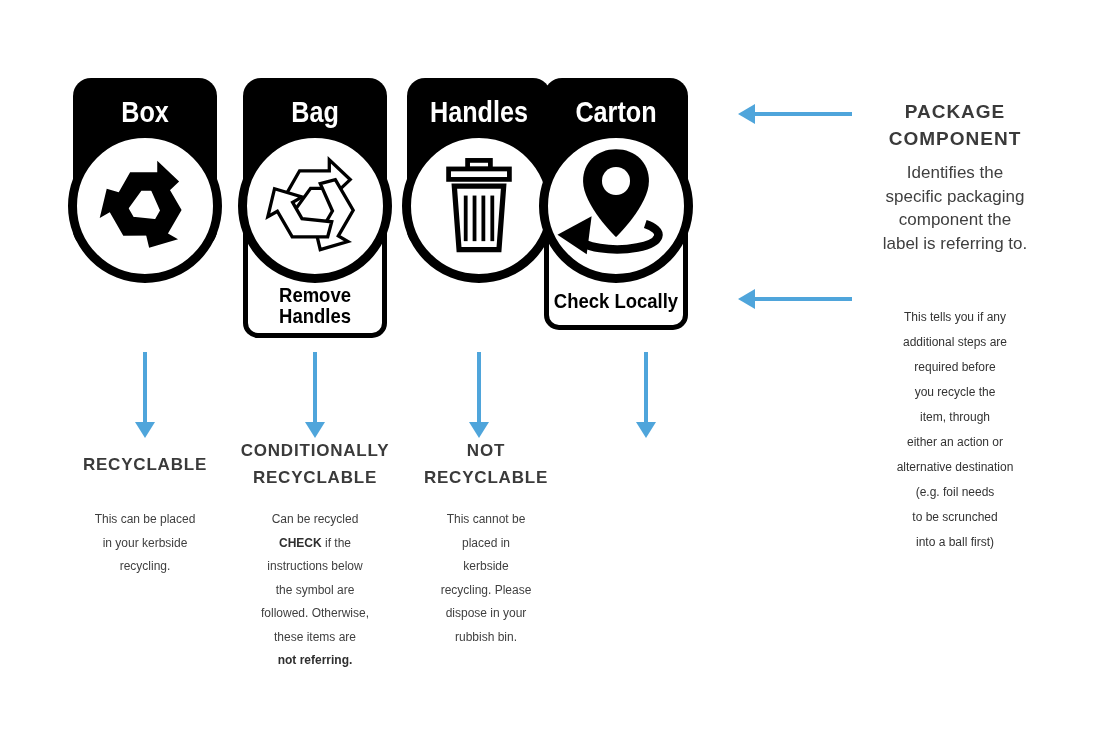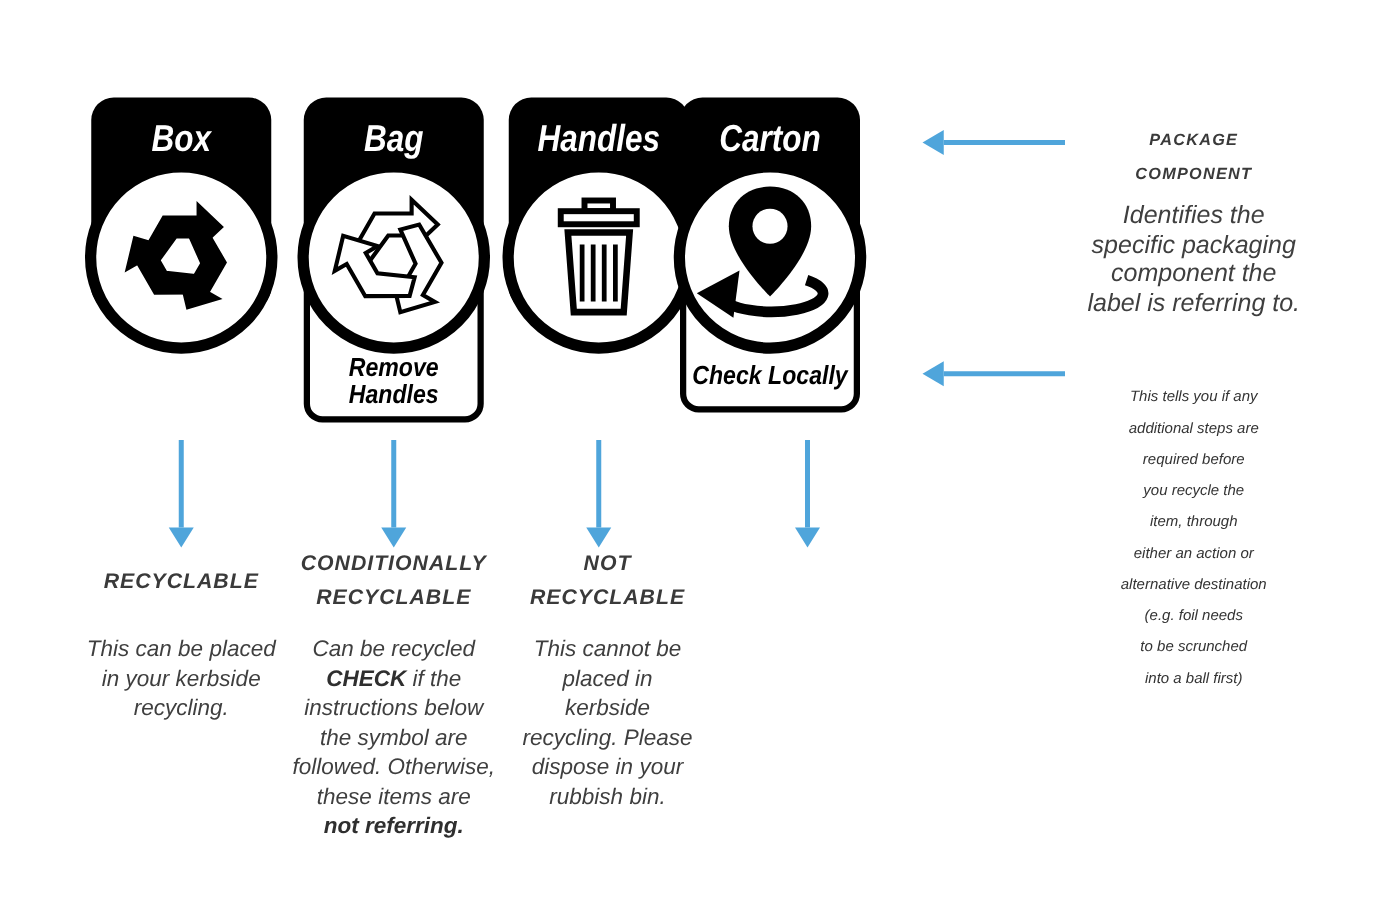--- a/index.html
+++ b/index.html
@@ -1,18 +1,18 @@
 <!DOCTYPE html>
 <html><head>
 <meta charset="utf-8">
 <style>
   html,body{margin:0;padding:0;background:#fff;}
   #canvas{
     position:relative;width:1110px;height:733px;background:#fff;overflow:hidden;
-    font-family:"Liberation Sans","DejaVu Sans",sans-serif;color:#3b3b3b;font-style:italic;
+    font-family:"Liberation Sans","DejaVu Sans",sans-serif;color:#3b3b3b;
   }
   
   .arl-label{position:absolute;top:78px;width:160px;height:262px;}
   .pos-0{left:65px;}  .pos-1{left:235px;}  .pos-2{left:399px;}  .pos-3{left:536px;}
   .tab{position:absolute;left:8px;top:0;width:144px;height:170px;background:#000;border-radius:18px;z-index:1;}
   .has-instruction .tab{height:150px;}
   .tab-title{
     margin-top:12px;height:44px;display:flex;align-items:center;justify-content:center;
     color:#fff;font-size:30px;font-weight:bold;transform:scaleX(0.84);white-space:nowrap;
   }
@@ -47,30 +47,30 @@
   }
   .ha-1{left:755px;top:112px;} .ha-2{left:755px;top:297px;}
   
   .outcome{position:absolute;top:436px;width:190px;text-align:center;}
   .oc-0{left:50px;} .oc-1{left:220px;} .oc-2{left:391px;} .oc-3{left:550px;}
   .outcome-title{
     height:56px;display:flex;align-items:center;justify-content:center;
     font-size:17px;font-weight:bold;letter-spacing:0.8px;line-height:27px;
     white-space:pre-line;color:#3a3a3a;
   }
-  .outcome-body{margin-top:16px;font-size:18px;line-height:23.5px;color:#3f3f3f;}
+  .outcome-body{margin-top:16px;font-size:12px;line-height:23.5px;color:#3f3f3f;}
   .outcome-body strong{color:#2f2f2f;}
   
   .annotation{position:absolute;left:835px;width:240px;text-align:center;}
   .annot-package{top:98px;} .annot-instructions{top:292px;}
   .annotation-title{
-    font-size:13px;font-weight:bold;letter-spacing:1px;line-height:27px;
+    font-size:19px;font-weight:bold;letter-spacing:1px;line-height:27px;
     white-space:pre-line;color:#3a3a3a;
   }
-  .annot-package .annotation-body{margin-top:9px;font-size:20px;line-height:23.5px;color:#3f3f3f;}
+  .annot-package .annotation-body{margin-top:9px;font-size:17px;line-height:23.5px;color:#3f3f3f;}
   .annot-instructions .annotation-body{margin-top:13px;font-size:12px;line-height:25px;color:#333;}
 </style>
 </head>
 <body>
 
 <div id="canvas">
 
   <div class="arl-label pos-0">
     <div class="tab">
       <div class="tab-title">Box</div>

